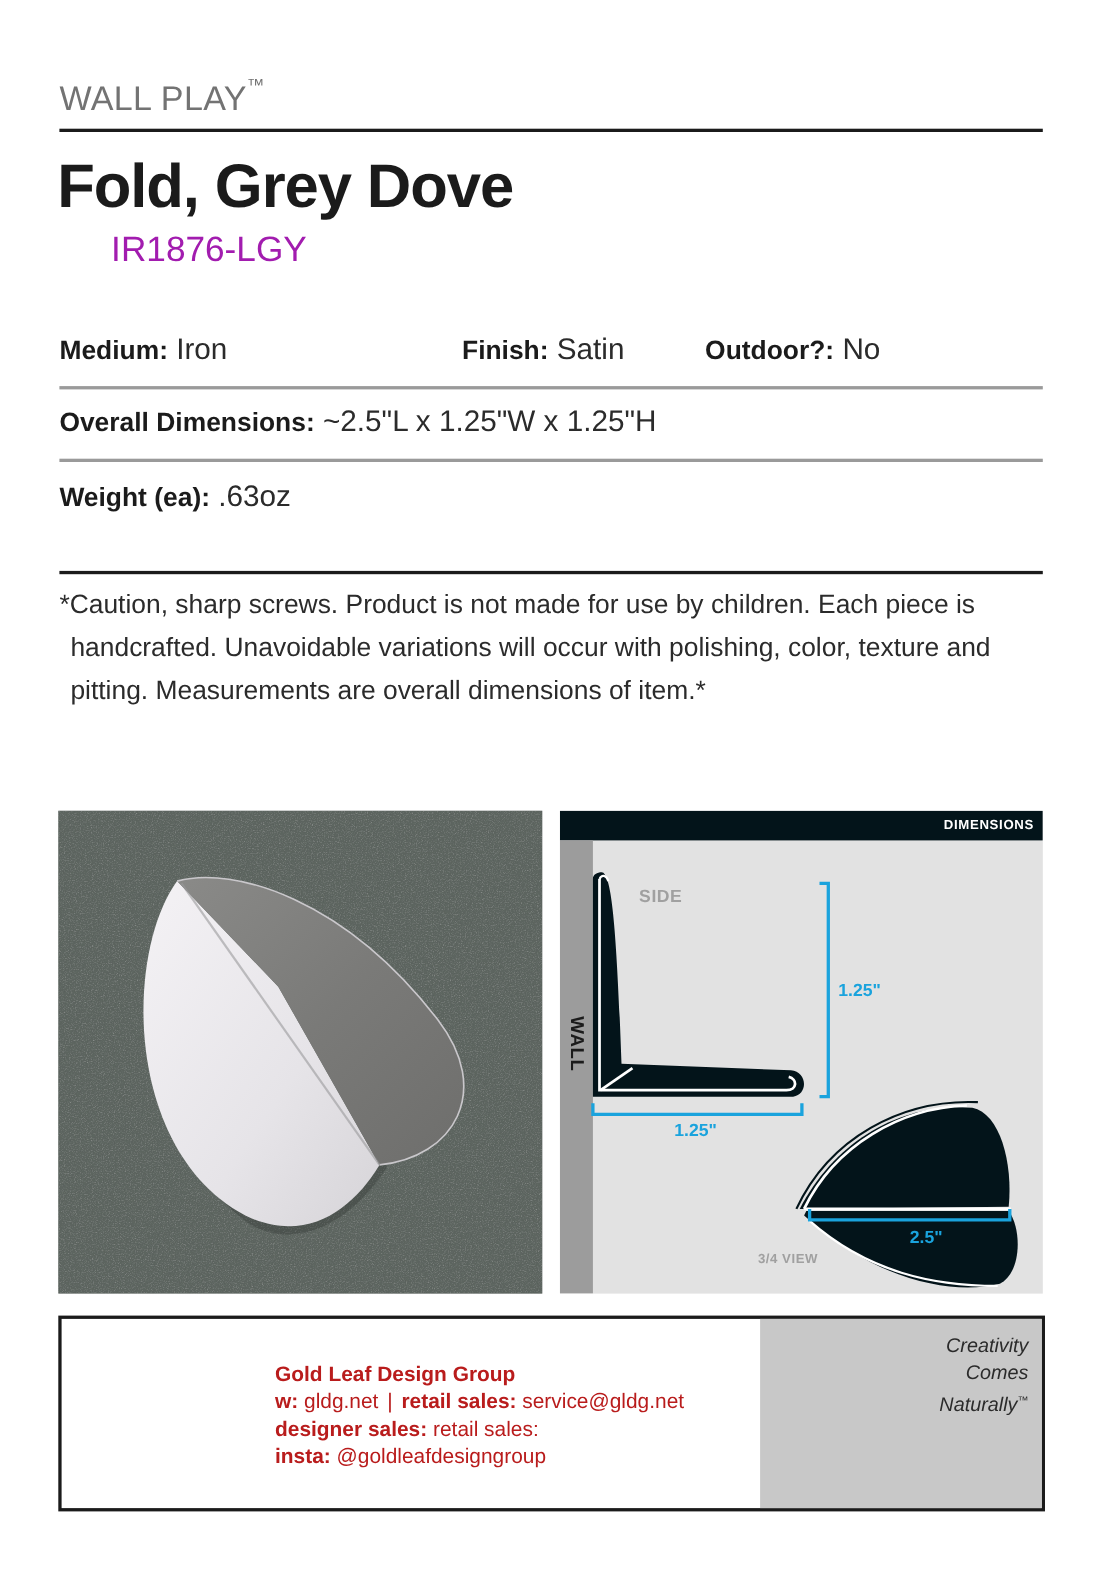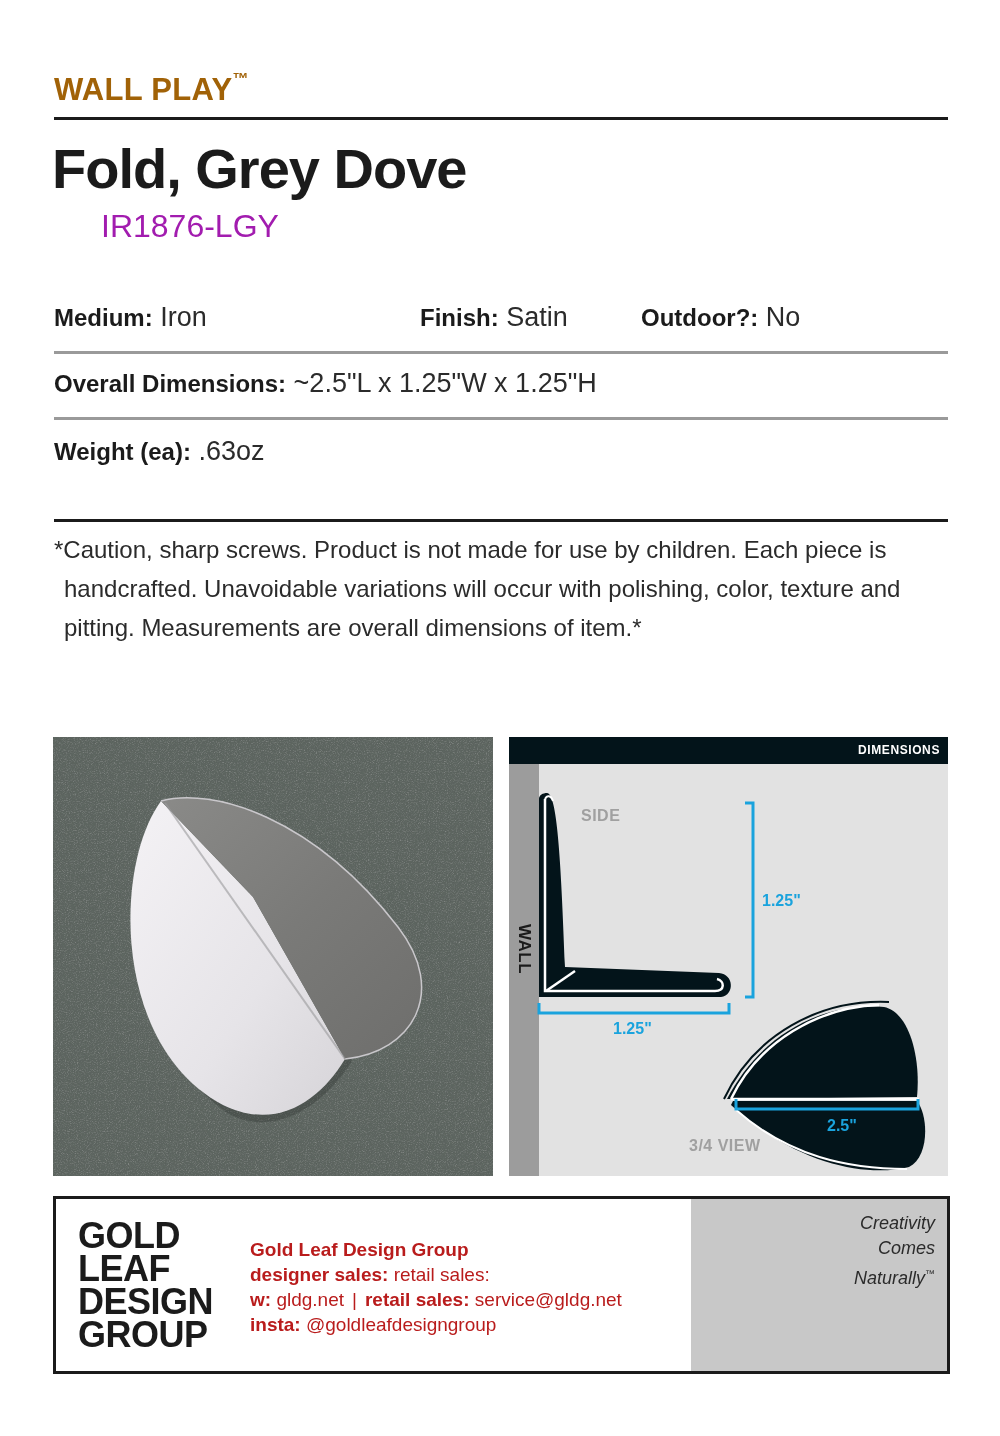--- a/index.html
+++ b/index.html
@@ -1,19 +1,19 @@
 <!DOCTYPE html>
 <html><head>
   <meta charset="utf-8">
   <style>
     * { box-sizing: border-box; margin: 0; padding: 0; }
     html, body { width: 1000px; height: 1436px; background: #ffffff; }
     body { font-family: "Liberation Sans", "DejaVu Sans", sans-serif; color: #1b1b1b; position: relative; overflow: hidden; }
 
-    .series { position: absolute; left: 54px; top: 72px; font-size: 31px; font-weight: 700; letter-spacing: 0.3px; color: #a16207; }
+    .series { position: absolute; left: 54px; top: 72px; font-size: 31px; font-weight: 400; letter-spacing: 0.3px; color: #737373; }
     .series sup { font-size: 16px; position: relative; top: -2px; vertical-align: top; }
     .rule-top { position: absolute; left: 54px; top: 117px; width: 894px; height: 3px; background: #1b1b1b; }
     .title { position: absolute; left: 52px; top: 138px; font-size: 56px; font-weight: 700; letter-spacing: -1px; color: #1b1b1b; line-height: 1.1; }
     .sku { position: absolute; left: 54px; top: 208px; font-size: 32px; font-weight: 400; color: #a21caf; margin-left: 47px; }
 
     .spec-row { position: absolute; left: 54px; font-size: 27px; color: #2b2b2b; white-space: nowrap; }
     .spec-row b { font-weight: 700; color: #1b1b1b; font-size: 24px; }
     .spec-row .val { font-weight: 400; }
     .row1 { top: 302px; }
     .row1 .finish { position: absolute; left: 366px; top: 0; }
@@ -37,21 +37,21 @@
 
     .dims { position: absolute; left: 509px; top: 737px; width: 439px; height: 439px; background: #e2e2e2; overflow: hidden; }
     .dims-header { position: absolute; left: 0; top: 0; width: 100%; height: 27px; background: #03141a; color: #ffffff; font-size: 12px; font-weight: 700; letter-spacing: 0.6px; text-align: right; padding-right: 8px; line-height: 27px; }
     .wall-strip { position: absolute; left: 0; top: 27px; width: 30px; height: 412px; background: #9c9c9c; }
     .wall-label { position: absolute; left: 15px; top: 212px; transform: translate(-50%, -50%) rotate(90deg); font-size: 17px; font-weight: 700; color: #1b1b1b; letter-spacing: 0.5px; }
     .dims svg { position: absolute; left: 0; top: 0; }
     .lbl-side { position: absolute; left: 72px; top: 70px; font-size: 16px; font-weight: 700; color: #a0a0a0; letter-spacing: 0.5px; }
     .lbl-h { position: absolute; left: 253px; top: 155px; font-size: 16px; font-weight: 700; color: #1aa3dd; }
     .lbl-w { position: absolute; left: 104px; top: 283px; font-size: 16px; font-weight: 700; color: #1aa3dd; }
     .lbl-l { position: absolute; left: 318px; top: 380px; font-size: 16px; font-weight: 700; color: #1aa3dd; }
-    .lbl-view { position: absolute; left: 180px; top: 400px; font-size: 16px; font-weight: 700; color: #a0a0a0; letter-spacing: 0.5px; }
+    .lbl-view { position: absolute; left: 180px; top: 400px; font-size: 12px; font-weight: 700; color: #a0a0a0; letter-spacing: 0.5px; }
 
     .footer { position: absolute; left: 53px; top: 1196px; width: 897px; height: 178px; border: 3px solid #1b1b1b; background: #ffffff; }
     .logo { position: absolute; left: 22px; top: 20px; font-size: 36px; font-weight: 700; line-height: 33px; color: #1b1b1b; letter-spacing: -0.5px; }
     .contact { position: absolute; left: 194px; top: 38px; font-size: 19px; line-height: 25px; color: #b91c1c; }
     .contact b { font-weight: 700; }
     .contact .sep { margin: 0 8px; }
     .tagline-box { position: absolute; right: 0; top: 0; width: 256px; height: 100%; background: #c8c8c8; }
     .tagline { position: absolute; right: 12px; top: 12px; text-align: right; font-family: Liberation Sans, sans-serif; font-style: italic; font-size: 18px; line-height: 25px; color: #2b2b2b; }
     .tagline sup { font-size: 10px; }
   </style>
@@ -140,36 +140,30 @@
     <path d="M 227 362 L 227 372 L 409 372 L 409 362" fill="none" stroke="#1aa3dd" stroke-width="3"></path>
   </svg>
   <div class="lbl-side">SIDE</div>
   <div class="lbl-h">1.25"</div>
   <div class="lbl-w">1.25"</div>
   <div class="lbl-l">2.5"</div>
   <div class="lbl-view">3/4 VIEW</div>
 </div>
 
 <div class="footer">
-  <div class="logo">
-    <div>GOLD</div>
-    <div>LEAF</div>
-    <div>DESIGN</div>
-    <div>GROUP</div>
-  </div>
   <div class="contact">
     <div><b>Gold Leaf Design Group</b></div>
-    <div>
-      <b>designer sales:</b>
-      <span>retail sales:</span>
-    </div>
     <div>
       <b>w:</b>
       <span>gldg.net</span><span class="sep">|</span><b>retail sales:</b>
       <span>service@gldg.net</span>
+    </div>
+    <div>
+      <b>designer sales:</b>
+      <span>retail sales:</span>
     </div>
     <div>
       <b>insta:</b>
       <span>@goldleafdesigngroup</span>
     </div>
   </div>
   <div class="tagline-box">
     <div class="tagline">
       <div>Creativity</div>
       <div>Comes</div>

